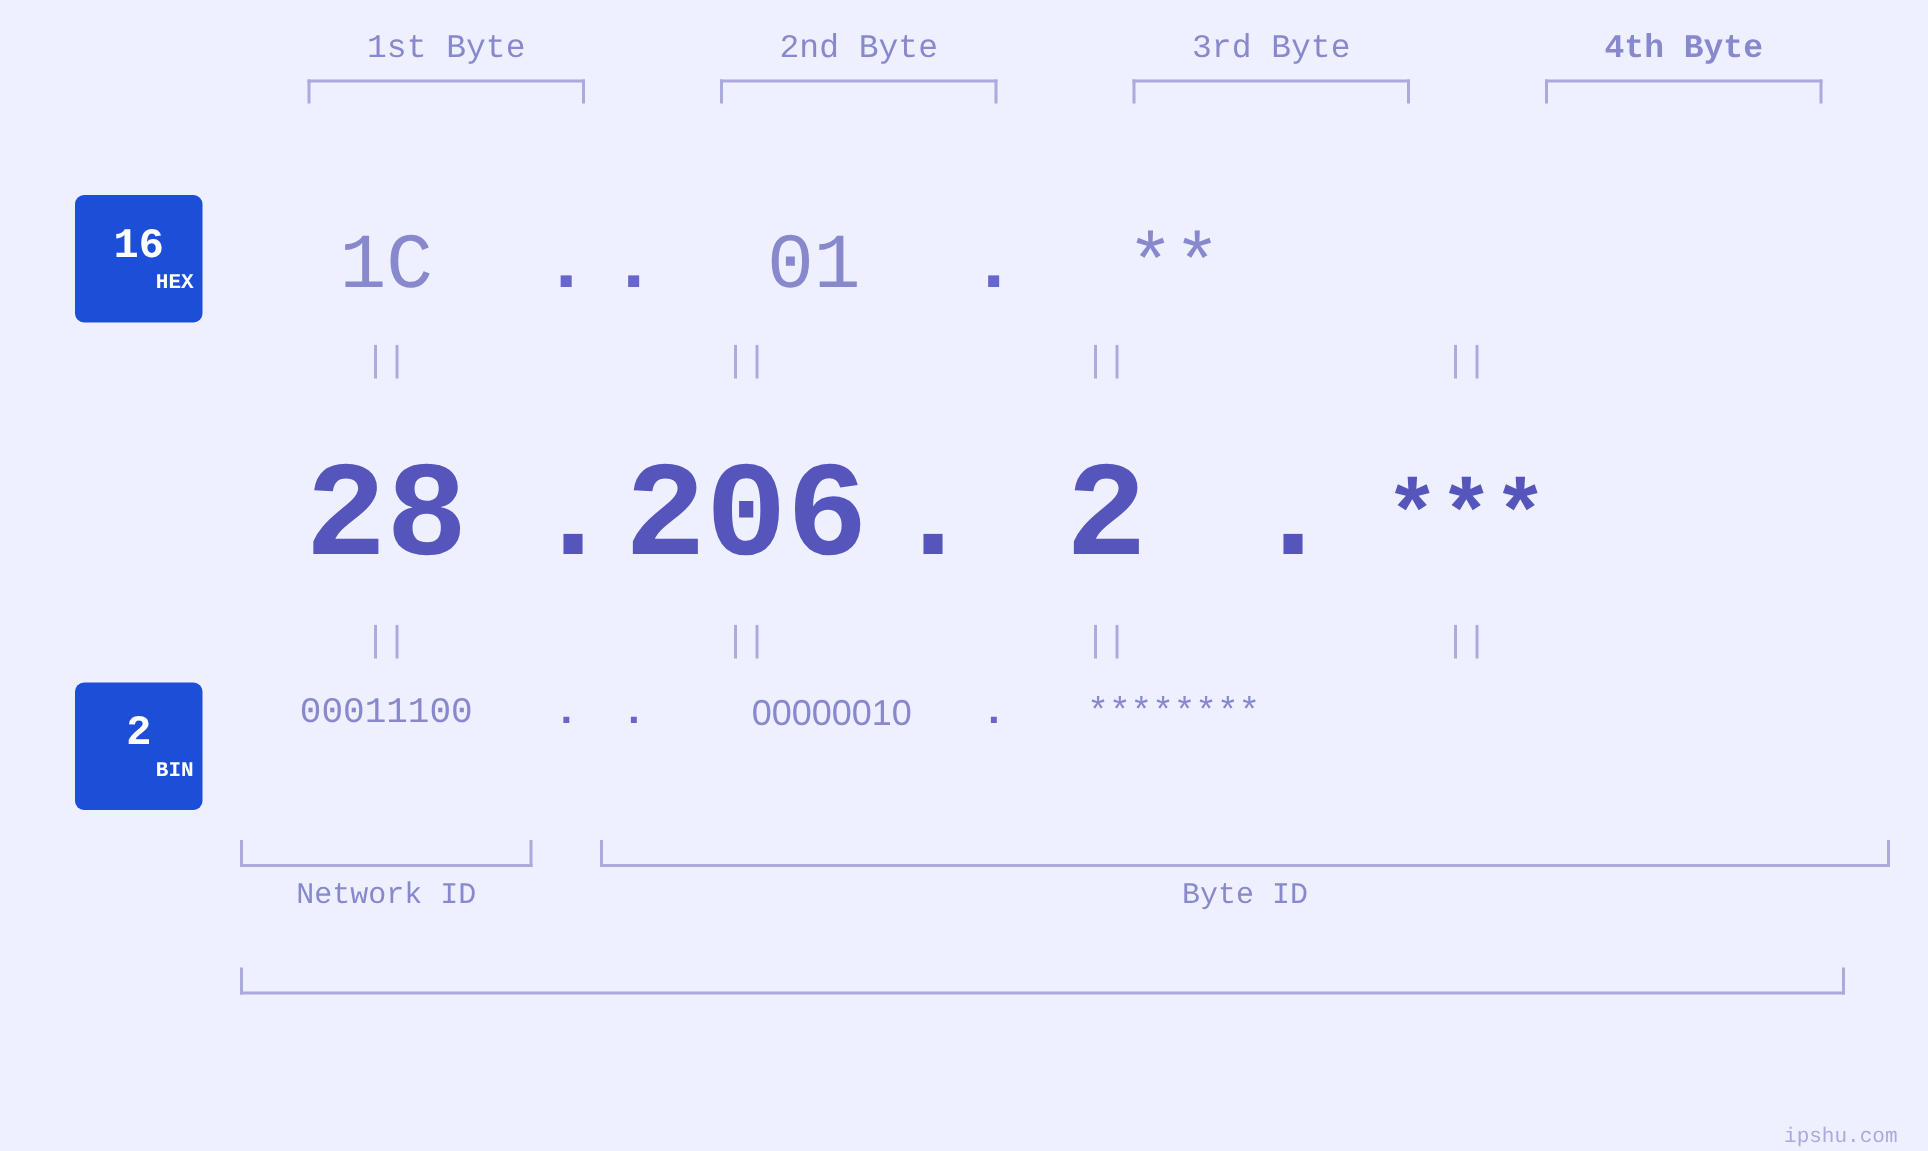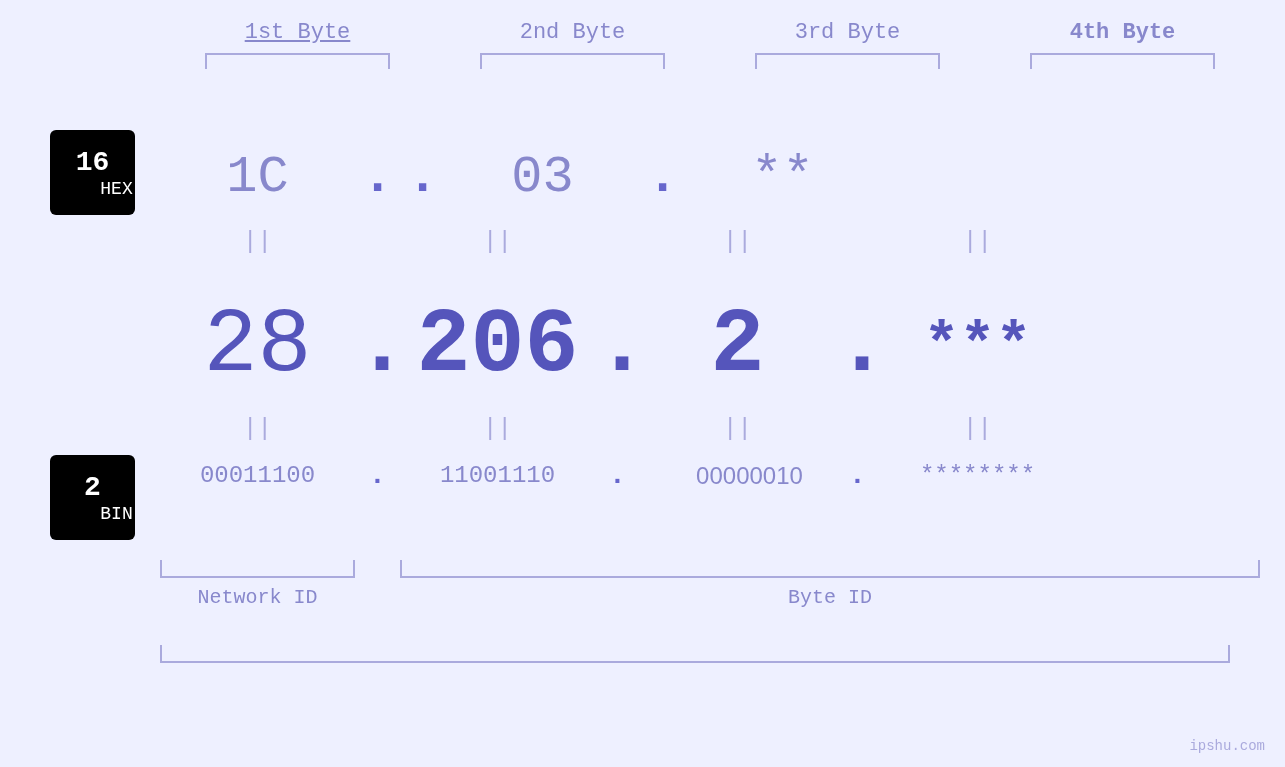--- a/index.html
+++ b/index.html
@@ -13,39 +13,39 @@
       height: 767px;
       background-color: #eef0ff;
       font-family: 'Courier New', Courier, monospace;
       overflow: hidden;
       position: relative;
     }
 
     .badge {
       width: 85px;
       height: 85px;
-      background-color: #000000;
+      background-color: #1d4ed8;
       color: white;
       display: flex;
       flex-direction: column;
       align-items: center;
       justify-content: center;
       border-radius: 6px;
       margin-bottom: 60px;
     }
 
     .badge-number {
       font-size: 28px;
       font-weight: bold;
       line-height: 1.2;
     }
 
     .badge-label {
-      font-size: 18px;
-      font-weight: normal;
+      font-size: 14px;
+      font-weight: bold;
       margin-left: 48px;
     }
 
     
     .full-layout {
       position: relative;
       width: 1285px;
       height: 767px;
     }
 
@@ -125,21 +125,21 @@
       left: 50px;
     }
   </style>
 </head>
 <body>
 
 <div class="full-layout">
 
   <div class="header-area">
     <div class="byte-col">
-      <span style="color:#8888cc;font-size:22px;font-family:'Courier New',monospace;text-decoration:underline;">1st Byte</span>
+      <span style="color:#8888cc;font-size:22px;font-family:'Courier New',monospace;">1st Byte</span>
       <div class="top-bracket-line"></div>
     </div>
     <div class="byte-col">
       <span style="color:#8888cc;font-size:22px;font-family:'Courier New',monospace;">2nd Byte</span>
       <div class="top-bracket-line"></div>
     </div>
     <div class="byte-col">
       <span style="color:#8888cc;font-size:22px;font-family:'Courier New',monospace;">3rd Byte</span>
       <div class="top-bracket-line"></div>
     </div>
@@ -158,21 +158,21 @@
     <div class="value-col">
       <span style="font-size:52px;color:#8888cc;font-family:'Courier New',monospace;">1C</span>
     </div>
     <div class="sep-col">
       <span style="font-size:52px;color:#6666cc;font-weight:bold;font-family:'Courier New',monospace;">.</span>
     </div>
     <div class="sep-col">
       <span style="font-size:52px;color:#6666cc;font-weight:bold;font-family:'Courier New',monospace;">.</span>
     </div>
     <div class="value-col">
-      <span style="font-size:52px;color:#8888cc;font-family:'Courier New',monospace;">03</span>
+      <span style="font-size:52px;color:#8888cc;font-family:'Courier New',monospace;">01</span>
     </div>
     <div class="sep-col">
       <span style="font-size:52px;color:#6666cc;font-weight:bold;font-family:'Courier New',monospace;">.</span>
     </div>
     <div class="value-col">
       <span style="font-size:52px;color:#8888cc;font-family:'Courier New',monospace;">**</span>
     </div>
   </div>
 
   <div class="eq-row" style="position:absolute; top:228px;">
@@ -181,21 +181,21 @@
     <div class="eq-col"><span style="color:#aaaadd;font-size:24px;font-family:'Courier New',monospace;">||</span></div>
     <div class="eq-sep-col"></div>
     <div class="eq-col"><span style="color:#aaaadd;font-size:24px;font-family:'Courier New',monospace;">||</span></div>
     <div class="eq-sep-col"></div>
     <div class="eq-col"><span style="color:#aaaadd;font-size:24px;font-family:'Courier New',monospace;">||</span></div>
   </div>
 
 
   <div class="row-with-seps" style="position:absolute; top:295px;">
     <div class="value-col">
-      <span style="font-size:90px;font-weight:normal;color:#5555bb;font-family:'Courier New',monospace;">28</span>
+      <span style="font-size:90px;font-weight:bold;color:#5555bb;font-family:'Courier New',monospace;">28</span>
     </div>
     <div class="sep-col">
       <span style="font-size:90px;font-weight:bold;color:#5555bb;font-family:'Courier New',monospace;">.</span>
     </div>
     <div class="value-col">
       <span style="font-size:90px;font-weight:bold;color:#5555bb;font-family:'Courier New',monospace;">206</span>
     </div>
     <div class="sep-col">
       <span style="font-size:90px;font-weight:bold;color:#5555bb;font-family:'Courier New',monospace;">.</span>
     </div>
@@ -224,23 +224,20 @@
     <span class="badge-number">2</span>
     <span class="badge-label">BIN</span>
   </div>
 
   <div class="row-with-seps" style="position:absolute; top:460px;">
     <div class="value-col">
       <span style="font-size:24px;color:#8888cc;font-family:'Courier New',monospace;">00011100</span>
     </div>
     <div class="sep-col">
       <span style="font-size:28px;color:#6666cc;font-weight:bold;font-family:'Courier New',monospace;">.</span>
-    </div>
-    <div class="value-col">
-      <span style="font-size:24px;color:#8888cc;font-family:'Courier New',monospace;">11001110</span>
     </div>
     <div class="sep-col">
       <span style="font-size:28px;color:#6666cc;font-weight:bold;font-family:'Courier New',monospace;">.</span>
     </div>
     <div class="value-col">
       <span style="font-size:24px;color:#8888cc;font-family:Liberation Sans, sans-serif;margin-left:24px;">00000010</span>
     </div>
     <div class="sep-col">
       <span style="font-size:28px;color:#6666cc;font-weight:bold;font-family:'Courier New',monospace;">.</span>
     </div>
@@ -266,17 +263,17 @@
       <div style="flex:1; text-align:center;">
         <span style="color:#8888cc;font-size:20px;font-family:'Courier New',monospace;">Byte ID</span>
       </div>
     </div>
   </div>
 
   <div style="position:absolute; top:645px; left:160px; width:1070px;">
     <div style="width:100%; height:18px; border-bottom:2px solid #aaaadd; border-left:2px solid #aaaadd; border-right:2px solid #aaaadd;"></div>
   </div>
 
-  <div style="position:absolute; bottom:12px; right:20px;margin-top:44px;">
+  <div style="position:absolute; bottom:1px; right:20px;margin-top:44px;">
     <span style="color:#aaaadd;font-size:14px;font-family:'Courier New',monospace;">ipshu.com</span>
   </div>
 
 </div>
 
 </body></html>

